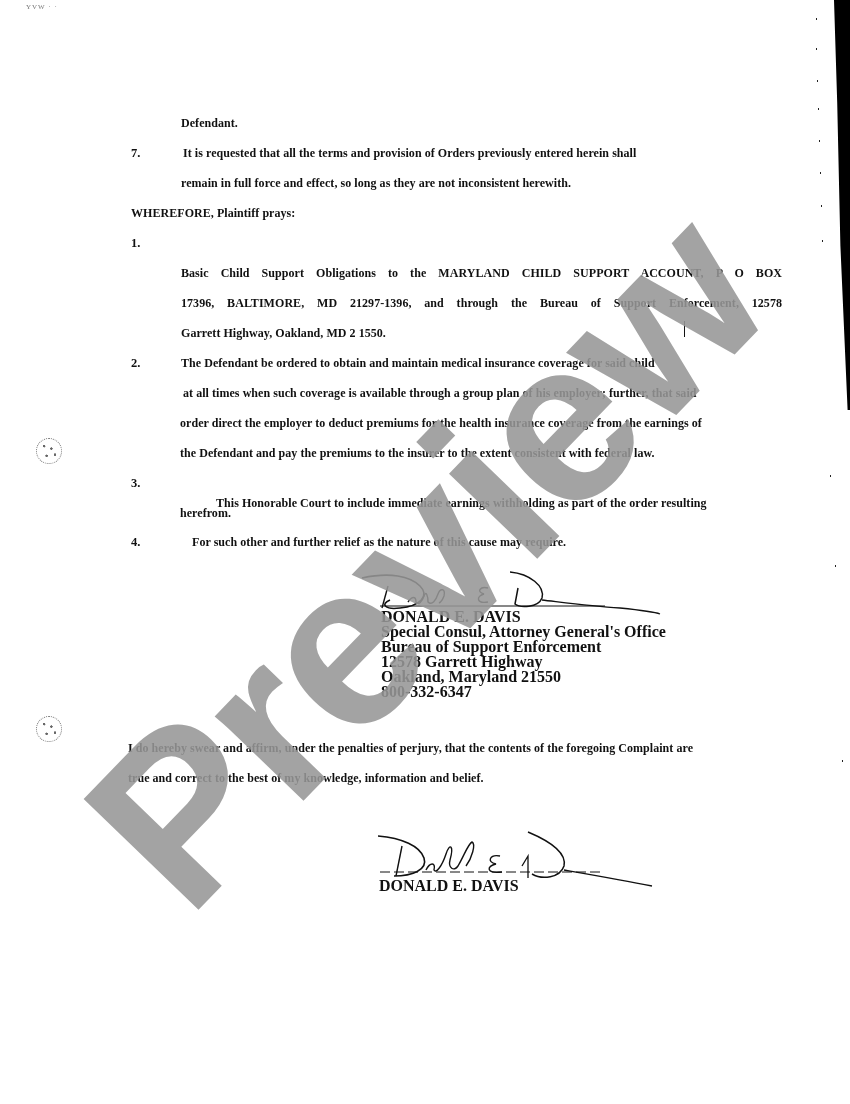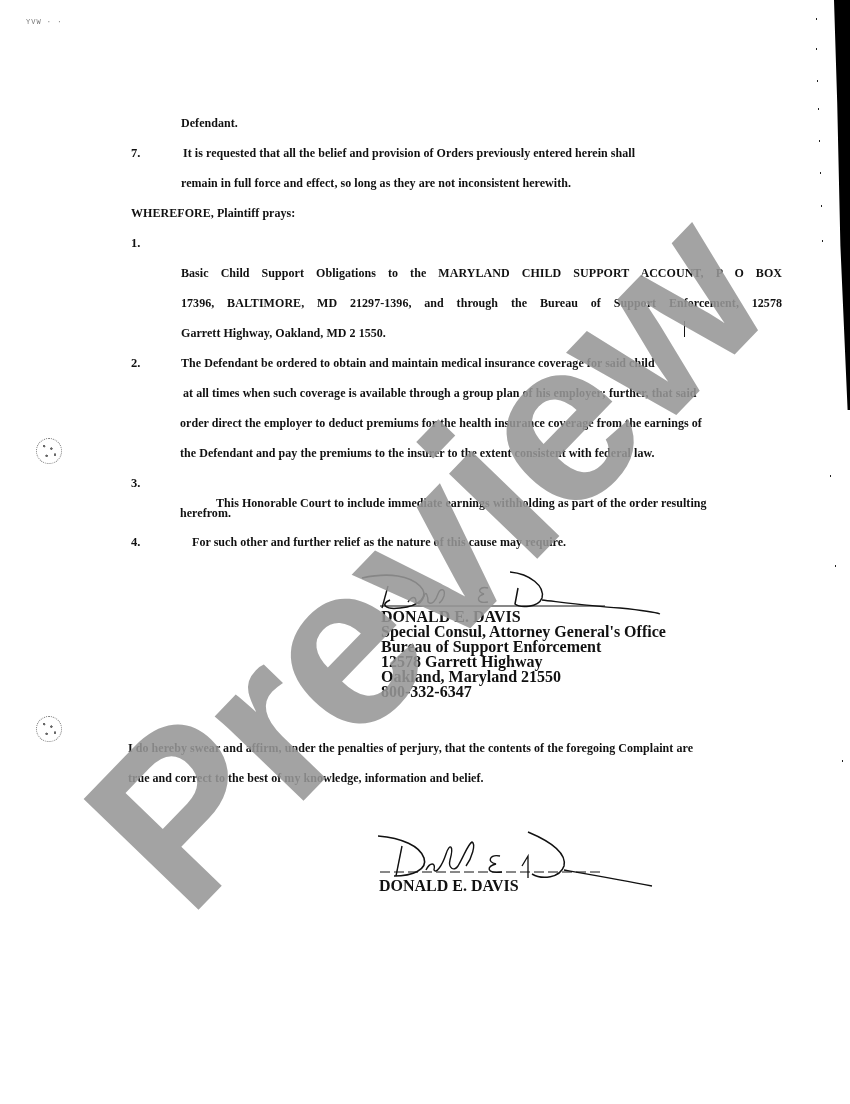--- a/index.html
+++ b/index.html
@@ -46,22 +46,22 @@
         radial-gradient(circle at 30% 30%, #333 1px, transparent 1.5px),
         radial-gradient(circle at 60% 40%, #333 1px, transparent 1.5px),
         radial-gradient(circle at 40% 70%, #333 1px, transparent 1.5px),
         radial-gradient(circle at 75% 65%, #333 1px, transparent 1.5px);
       border: 1px dotted #444;
       opacity: 0.75;
     }
     .scan-mark {
       position: absolute;
       left: 26px;
-      top: 18px;
-      font-family: Liberation Mono, monospace;
+      top: 3px;
+      font-family: Liberation Serif, serif;
       font-size: 7px;
       color: #777;
       letter-spacing: 1px;
     }
     .line {
       position: absolute;
       font-weight: bold;
       font-size: 12px;
       white-space: nowrap;
       line-height: 14px;
@@ -130,21 +130,21 @@
   <div class="speck" style="left:820px; top:172px;"></div>
   <div class="speck" style="left:821px; top:205px;"></div>
   <div class="speck" style="left:822px; top:240px;"></div>
   <div class="speck" style="left:830px; top:475px;"></div>
   <div class="speck" style="left:835px; top:565px;"></div>
   <div class="speck" style="left:842px; top:760px;"></div>
 
   <div class="line" style="left:181px; top:116px;">Defendant.</div>
 
   <div class="num" style="left:131px; top:146px;">7.</div>
-  <div class="line" style="left:183px; top:146px;">It is requested that all the belief and provision of Orders previously entered herein shall</div>
+  <div class="line" style="left:183px; top:146px;">It is requested that all the terms and provision of Orders previously entered herein shall</div>
   <div class="line" style="left:181px; top:176px;">remain in full force and effect, so long as they are not inconsistent herewith.</div>
 
   <div class="line" style="left:131px; top:206px;">WHEREFORE, Plaintiff prays:</div>
 
   <div class="num" style="left:131px; top:236px;">1.</div>
   <div class="line justify" style="left:181px; top:266px; width:601px;">Basic Child Support Obligations to the MARYLAND CHILD SUPPORT ACCOUNT, P O BOX</div>
   <div class="line justify" style="left:181px; top:296px; width:601px;">17396, BALTIMORE, MD 21297-1396, and through the Bureau of Support Enforcement, 12578</div>
   <div class="line" style="left:181px; top:326px;">Garrett Highway, Oakland, MD 2 1550.</div>
   <div class="cursor-bar"></div>
 

